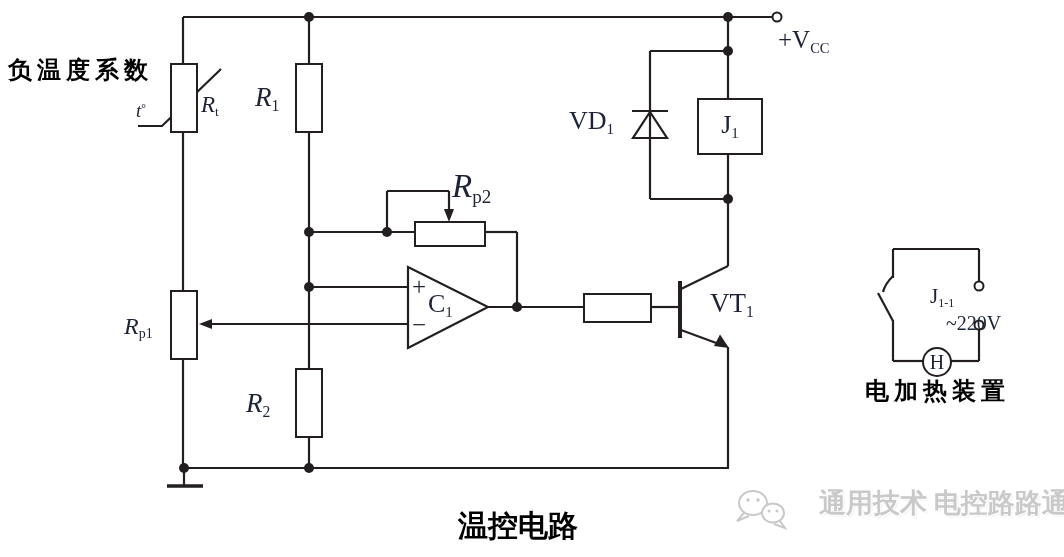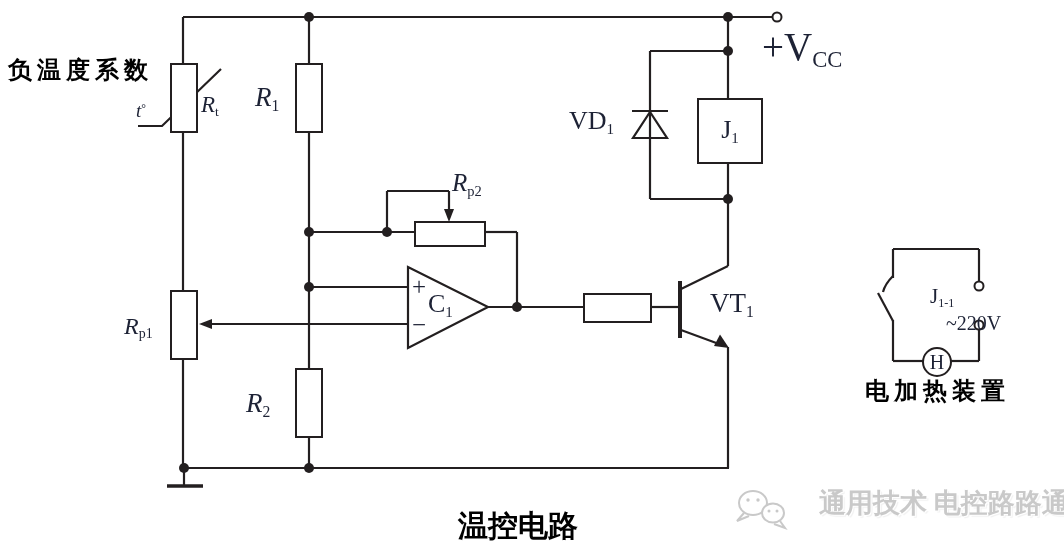--- a/index.html
+++ b/index.html
@@ -119,49 +119,49 @@
     </g>
   </svg>
 
   <div class="box" style="left:170px;top:63px;width:28px;height:70px;"></div>
   <div class="box" style="left:295px;top:63px;width:28px;height:70px;"></div>
   <div class="box" style="left:170px;top:290px;width:28px;height:70px;"></div>
   <div class="box" style="left:295px;top:368px;width:28px;height:70px;"></div>
   <div class="box" style="left:414px;top:221px;width:72px;height:26px;"></div>
   <div class="box" style="left:583px;top:293px;width:69px;height:30px;"></div>
 
-  <div class="box flexc" style="left:697px;top:98px;width:66px;height:66px;">
+  <div class="box flexc" style="left:697px;top:98px;width:66px;height:57px;">
     <span class="lbl" style="position:static;font-size:26px;"><span>J</span><sub>1</sub></span>
   </div>
 
   <div class="box circle" style="left:922px;top:347px;width:30px;height:30px;">
     <span class="lbl" style="position:static;font-size:20px;">H</span>
   </div>
 
   <span class="cn" style="left:8px;top:58px;font-size:24px;letter-spacing:5px;font-weight:600;">负温度系数</span>
 
   <span class="lbl" style="left:136px;top:101px;font-size:19px;"><i>t</i><sup>°</sup></span>
 
   <span class="lbl" style="left:201px;top:93px;font-size:23px;"><i>R</i><sub>t</sub></span>
 
   <span class="lbl" style="left:255px;top:84px;font-size:27px;"><i>R</i><sub>1</sub></span>
 
-  <span class="lbl" style="left:452px;top:170px;font-size:25px;"><i>R</i><sub>p2</sub></span>
+  <span class="lbl" style="left:452px;top:170px;font-size:33px;"><i>R</i><sub>p2</sub></span>
 
   <span class="lbl" style="left:124px;top:314px;font-size:24px;"><i>R</i><sub>p1</sub></span>
 
   <span class="lbl" style="left:246px;top:390px;font-size:27px;"><i>R</i><sub>2</sub></span>
 
   <span class="lbl" style="left:412px;top:274px;font-size:25px;">+</span>
   <span class="lbl" style="left:412px;top:312px;font-size:25px;">−</span>
   <span class="lbl" style="left:428px;top:291px;font-size:26px;font-family:Liberation Serif, serif;"><span>C</span><sub>1</sub></span>
 
   <span class="lbl" style="left:569px;top:108px;font-size:26px;"><span>VD</span><sub>1</sub></span>
 
-  <span class="lbl" style="left:762px;top:27px;font-size:39px;"><span>+V</span><sub>CC</sub></span>
+  <span class="lbl" style="left:778px;top:27px;font-size:25px;"><span>+V</span><sub>CC</sub></span>
 
   <span class="lbl" style="left:710px;top:290px;font-size:27px;"><span>VT</span><sub>1</sub></span>
 
   <span class="lbl" style="left:930px;top:286px;font-size:21px;"><span>J</span><sub>1-1</sub></span>
 
   <span class="lbl" style="left:946px;top:293px;font-size:20px;margin-top:20px;">~220V</span>
 
   <span class="cn" style="left:865px;top:379px;font-size:24px;letter-spacing:5px;">电加热装置</span>
 
   <span class="cn" style="left:458px;top:511px;font-size:30px;">温控电路</span>

